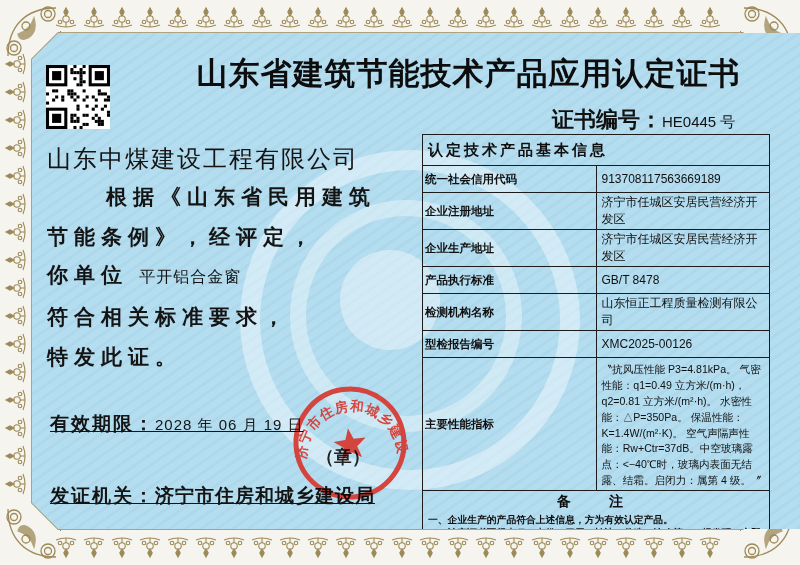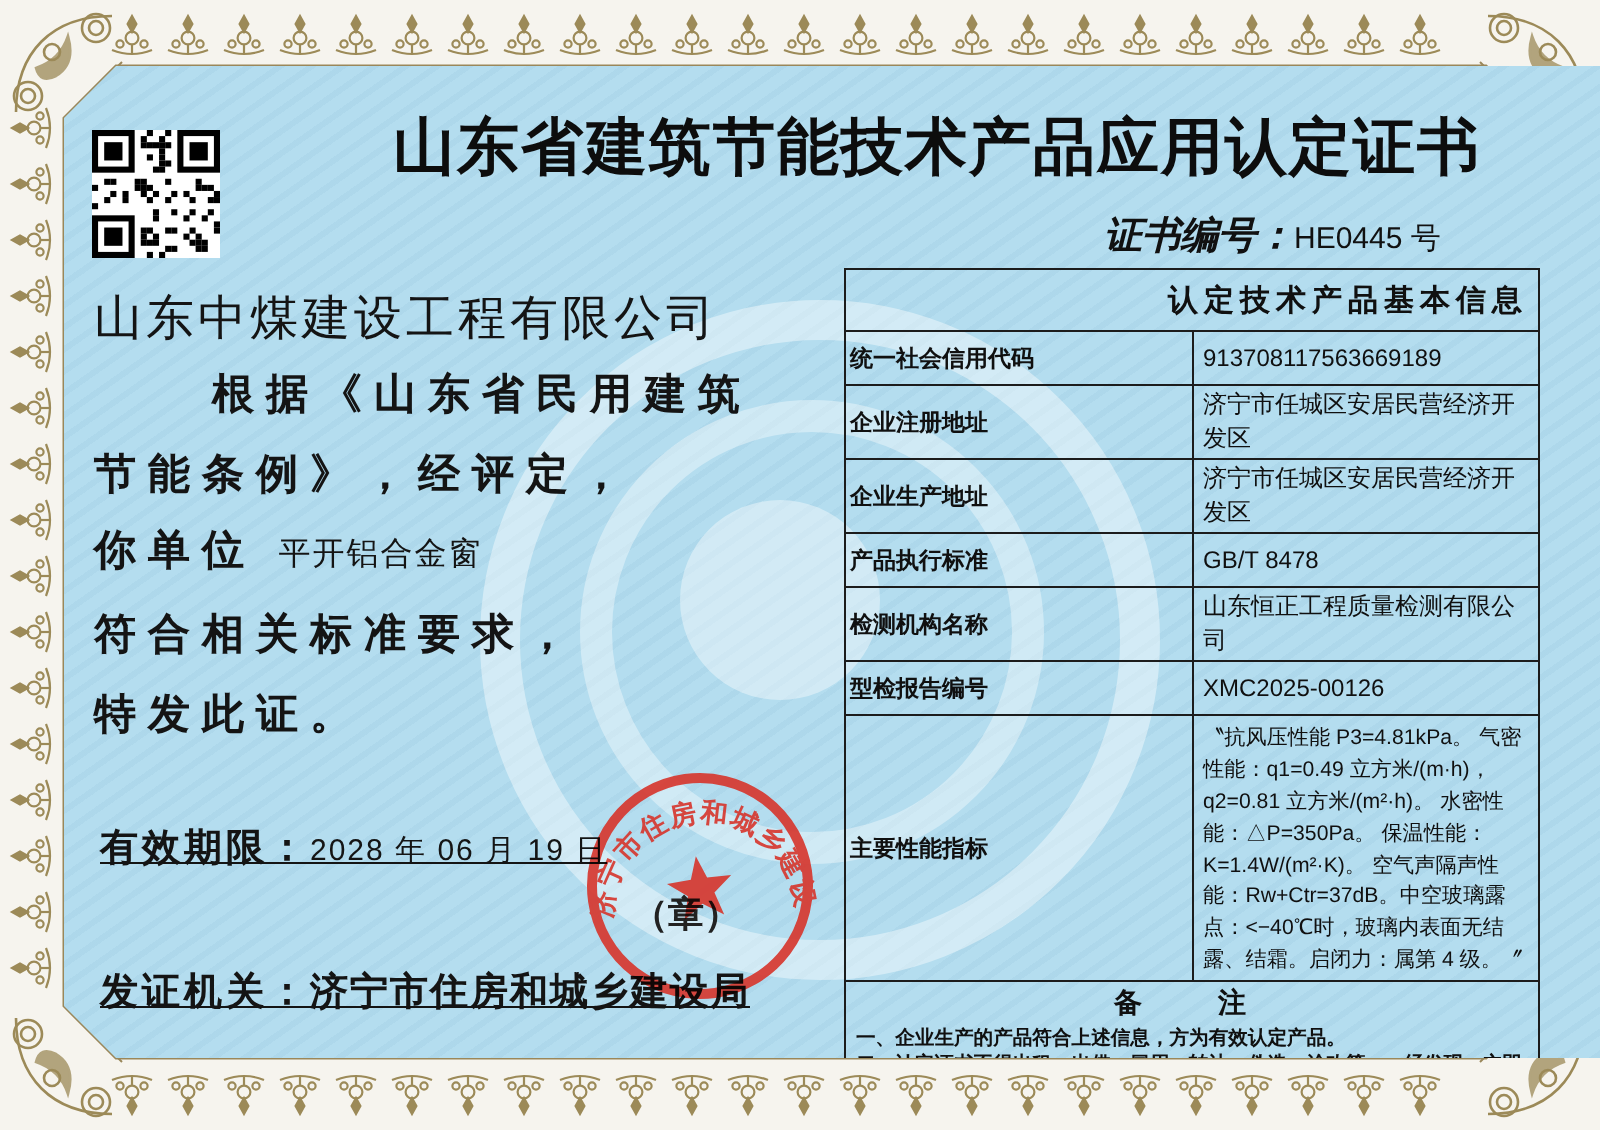--- a/index.html
+++ b/index.html
@@ -15,41 +15,41 @@
   }
   .wm{position:absolute;border-radius:50%;pointer-events:none;z-index:0;}
   .wm.r1{left:208px;top:117px;width:300px;height:300px;border:20px solid rgba(255,255,255,.42);}
   .wm.r2{left:258px;top:167px;width:200px;height:200px;border:16px solid rgba(255,255,255,.38);}
   .wm.r3{left:308px;top:217px;width:100px;height:100px;background:rgba(255,255,255,.40);}
   .content{position:absolute;inset:0;z-index:2;}
   .qr{position:absolute;left:14px;top:32px;}
   .title{position:absolute;left:86px;right:12px;top:20px;text-align:center;
     font-size:31px;font-weight:900;letter-spacing:1px;color:#0d0d0d;white-space:nowrap;}
   .certno{position:absolute;left:520px;top:72px;font-size:15px;color:#111;}
-  .certno .lab{font-family:"Liberation Serif",serif;font-weight:700;font-size:19px;font-style:italic;}
+  .certno .lab{font-family:"Liberation Serif",serif;font-weight:700;font-size:22px;}
   .company{position:absolute;left:15px;top:110px;font-size:24px;letter-spacing:2px;font-family:"Liberation Serif",serif;}
   .bodyln{position:absolute;font-family:"Liberation Serif",serif;font-weight:700;font-size:21px;letter-spacing:6px;white-space:nowrap;}
   .l1{left:74px;top:150px;}
   .l2{left:15px;top:190px;}
   .l3{left:15px;top:228px;}
   .l3 .product{font-size:16px;font-weight:400;letter-spacing:1px;}
   .l4{left:15px;top:270px;}
   .l5{left:15px;top:310px;}
   .field{position:absolute;white-space:nowrap;text-decoration:underline;}
   .field .flab{font-family:"Liberation Serif",serif;font-weight:800;font-size:19px;letter-spacing:2px;}
   .field .fval{font-size:15px;letter-spacing:1px;}
   .field .fval.bold{font-family:"Liberation Serif",serif;font-weight:800;font-size:19px;letter-spacing:1px;}
   .f1{left:18px;top:378px;}
   .f2{left:18px;top:415px;}
   .f3{left:18px;top:450px;}
   .zhang{position:absolute;left:284px;top:412px;font-size:18px;font-weight:700;color:#222;z-index:3;}
   .seal{position:absolute;left:258px;top:350px;z-index:5;opacity:.92;mix-blend-mode:multiply;transform:rotate(-8deg);}
   .infotable{position:absolute;left:390px;top:101px;border-collapse:collapse;table-layout:fixed;width:348px;z-index:4;}
   .infotable td{border:1px solid #1c1c1c;padding:1px 5px;font-size:12px;color:#101010;vertical-align:middle;overflow:hidden;}
-  .infotable .hdr{font-size:15px;font-weight:800;text-align:right;letter-spacing:3px;height:28px;}
+  .infotable .hdr{font-size:15px;font-weight:800;text-align:left;letter-spacing:3px;height:28px;}
   .infotable .lab{font-weight:700;text-align:left;width:84px;padding:1px 2px;font-size:11.5px;margin-left:48px;}
   .infotable .val{width:264px;}
   .infotable .perf{font-size:10.6px;line-height:1.5;vertical-align:top;padding-top:4px;}
   .remark-title{font-size:14px;font-weight:800;text-align:center;letter-spacing:12px;margin:1px 0 3px 0;}
   .remark-item{font-size:9.8px;line-height:1.28;font-weight:600;}
   .remark-cell{vertical-align:top;padding:2px 6px;}
 </style>
 </head>
 <body>
 

